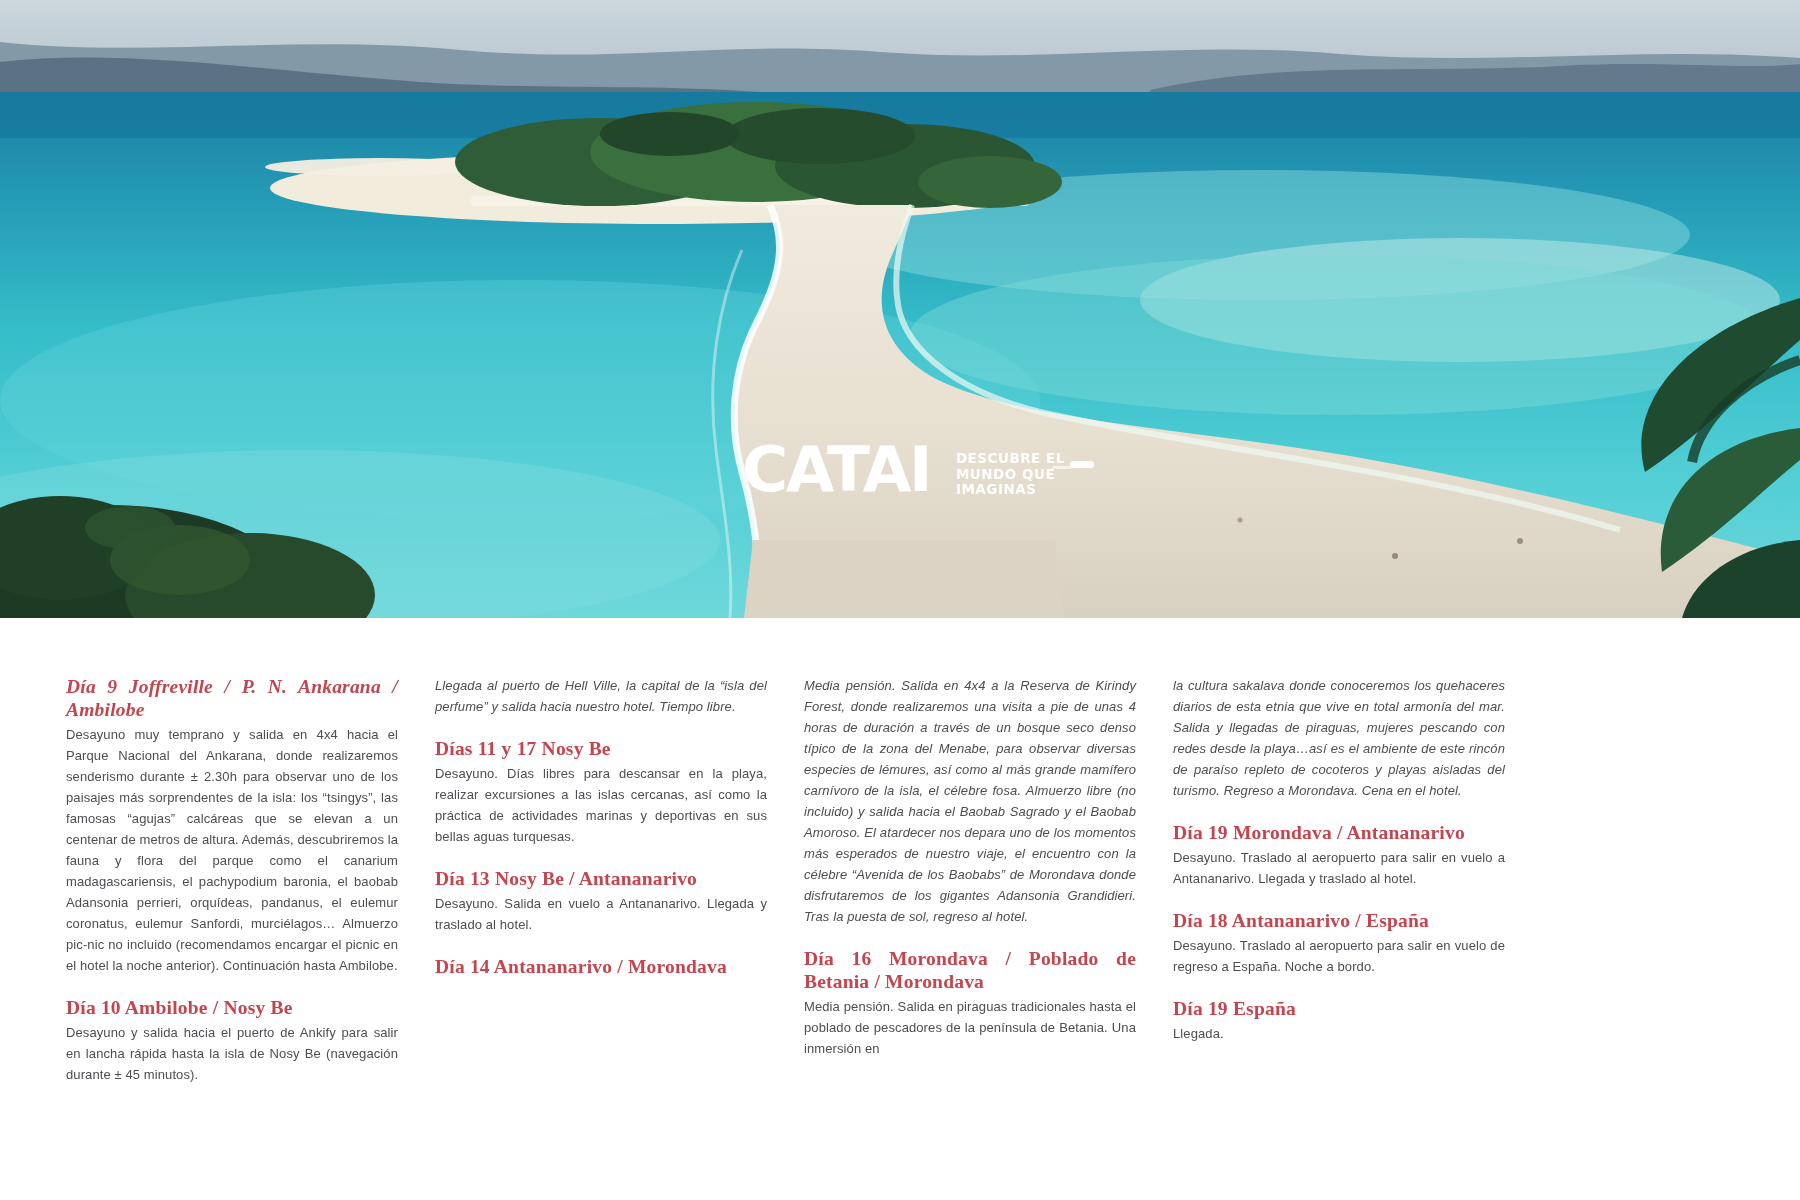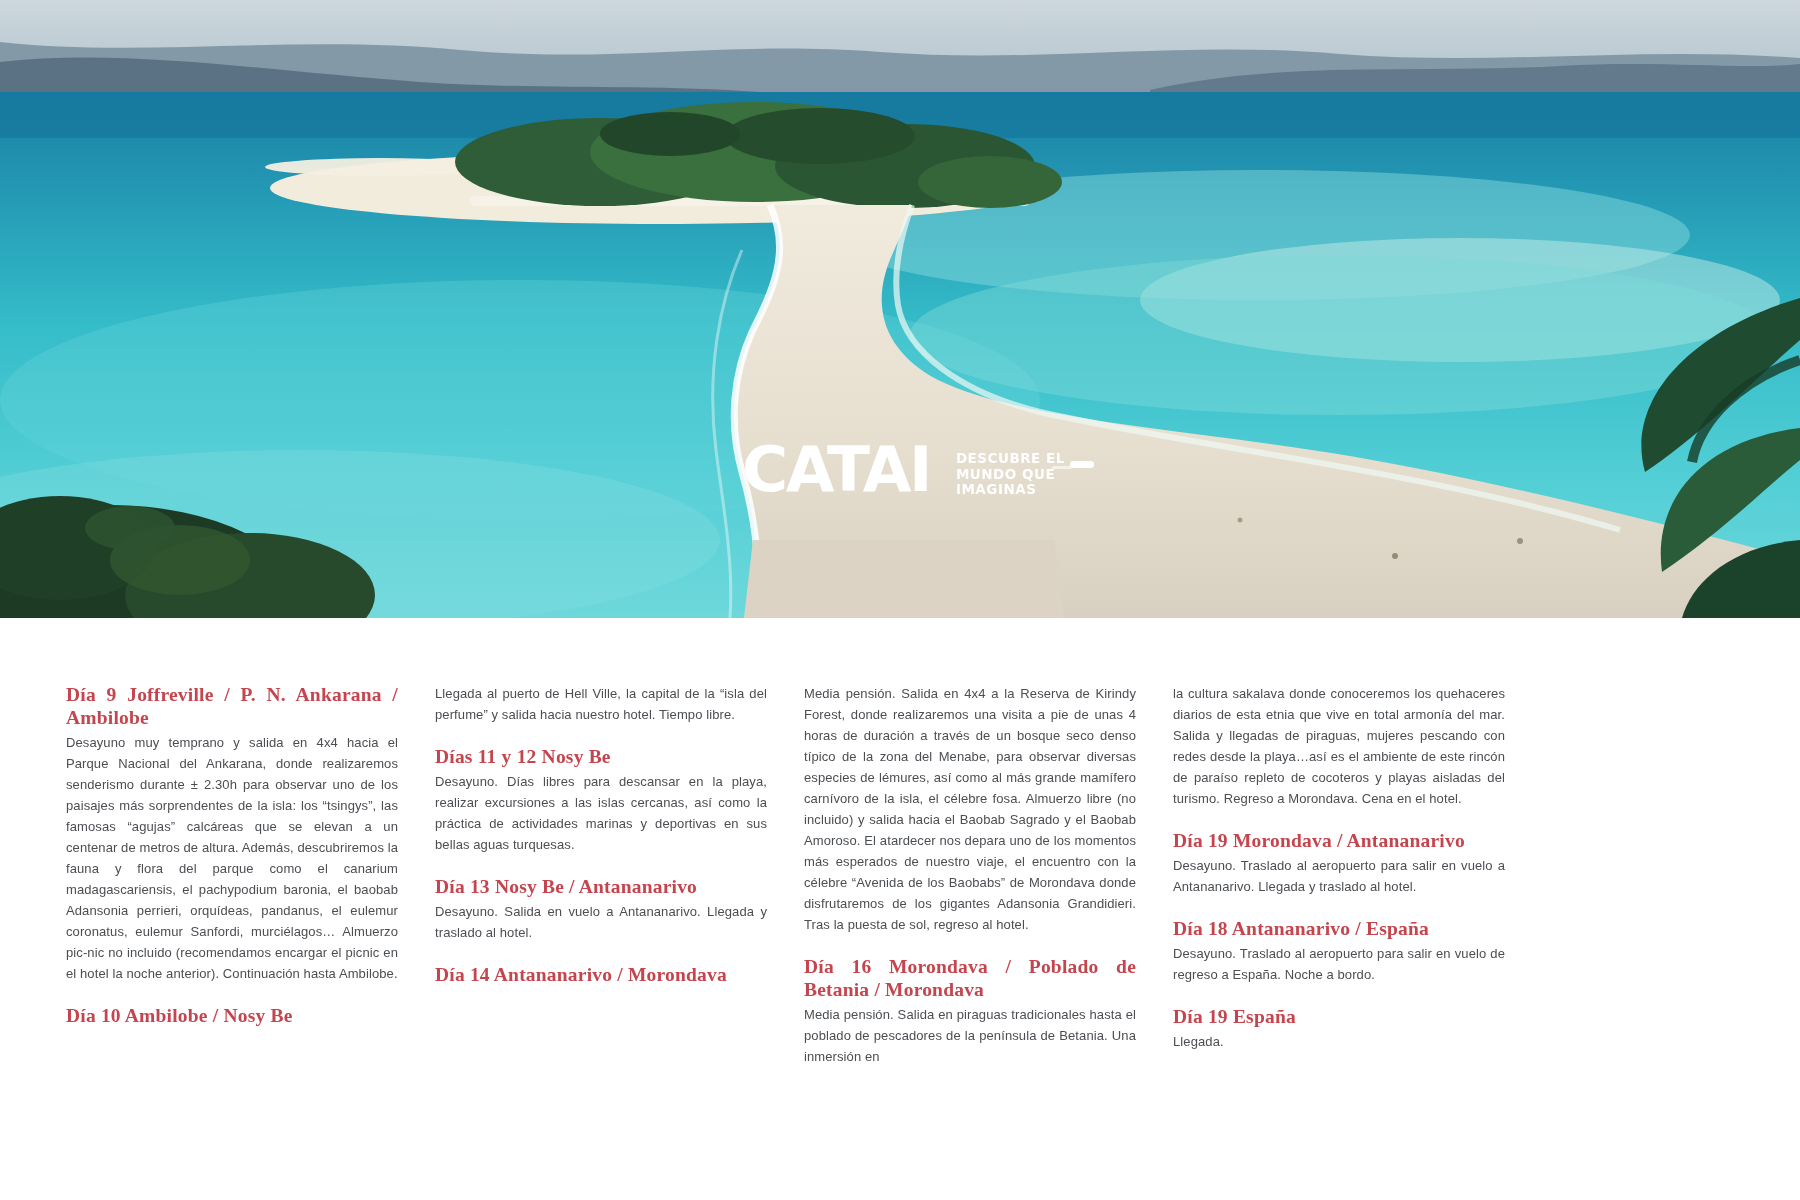--- a/index.html
+++ b/index.html
@@ -27,21 +27,21 @@
   .brand-tagline{margin-left:26px;margin-top:13px;font-family:"DejaVu Sans",sans-serif;
     font-weight:bold;font-size:13.5px;line-height:15.5px;letter-spacing:.5px;color:#fff;}
 
   
   .content{position:absolute;left:0;top:618px;width:1800px;height:582px;background:#fff;
     padding:57px 0 0 66px;}
   .cols{display:flex;gap:37px;}
   .col{flex:0 0 332px;width:332px;}
   .col .heading{font-family:"Liberation Serif",serif;font-weight:bold;font-size:19.5px;
     line-height:23px;color:var(--heading-red);margin:20px 0 3px;letter-spacing:.2px;text-align:justify;}
-  .col .heading.first, .col > :first-child{margin-top:8px;}
+  .col .heading.first, .col > :first-child{margin-top:0;font-style:italic;}
   .col .para{font-family:"Liberation Sans",sans-serif;font-size:13px;line-height:21px;
     color:var(--body-text);text-align:justify;letter-spacing:.1px;}
 </style>
 </head>
 <body>
 
 <div class="page">
 
   <div class="hero">
     <svg viewBox="0 0 1800 618" preserveAspectRatio="none">
@@ -127,24 +127,25 @@
       </div>
     </div>
   </div>
 
   <div class="content">
     <div class="cols">
         <div class="col">
           <h3 class="heading">Día 9 Joffreville / P. N. Ankarana / Ambilobe</h3>
           <p class="para">Desayuno muy temprano y salida en 4x4 hacia el Parque Nacional del Ankarana, donde realizaremos senderismo durante ± 2.30h para observar uno de los paisajes más sorprendentes de la isla: los “tsingys”, las famosas “agujas” calcáreas que se elevan a un centenar de metros de altura. Además, descubriremos la fauna y flora del parque como el canarium madagascariensis, el pachypodium baronia, el baobab Adansonia perrieri, orquídeas, pandanus, el eulemur coronatus, eulemur Sanfordi, murciélagos… Almuerzo pic-nic no incluido (recomendamos encargar el picnic en el hotel la noche anterior). Continuación hasta Ambilobe.</p>
           <h3 class="heading">Día 10 Ambilobe / Nosy Be</h3>
+          <p class="para">Desayuno y salida hacia el puerto de Ankify para salir en lancha rápida hasta la isla de Nosy Be (navegación durante ± 45 minutos).</p>
         </div>
         <div class="col">
           <p class="para">Llegada al puerto de Hell Ville, la capital de la “isla del perfume” y salida hacia nuestro hotel. Tiempo libre.</p>
-          <h3 class="heading">Días 11 y 12 Nosy Be</h3>
+          <h3 class="heading">Días 11 y 17 Nosy Be</h3>
           <p class="para">Desayuno. Días libres para descansar en la playa, realizar excursiones a las islas cercanas, así como la práctica de actividades marinas y deportivas en sus bellas aguas turquesas.</p>
           <h3 class="heading">Día 13 Nosy Be / Antananarivo</h3>
           <p class="para">Desayuno. Salida en vuelo a Antananarivo. Llegada y traslado al hotel.</p>
           <h3 class="heading">Día 14 Antananarivo / Morondava</h3>
         </div>
         <div class="col">
           <p class="para">Media pensión. Salida en 4x4 a la Reserva de Kirindy Forest, donde realizaremos una visita a pie de unas 4 horas de duración a través de un bosque seco denso típico de la zona del Menabe, para observar diversas especies de lémures, así como al más grande mamífero carnívoro de la isla, el célebre fosa. Almuerzo libre (no incluido) y salida hacia el Baobab Sagrado y el Baobab Amoroso. El atardecer nos depara uno de los momentos más esperados de nuestro viaje, el encuentro con la célebre “Avenida de los Baobabs” de Morondava donde disfrutaremos de los gigantes Adansonia Grandidieri. Tras la puesta de sol, regreso al hotel.</p>
           <h3 class="heading">Día 16 Morondava / Poblado de Betania / Morondava</h3>
           <p class="para">Media pensión. Salida en piraguas tradicionales hasta el poblado de pescadores de la península de Betania. Una inmersión en</p>
         </div>

